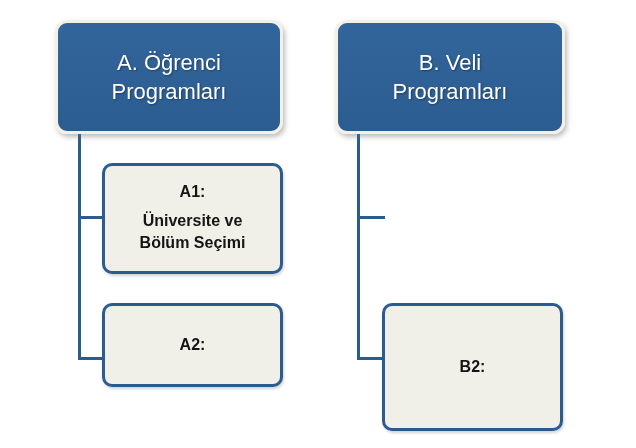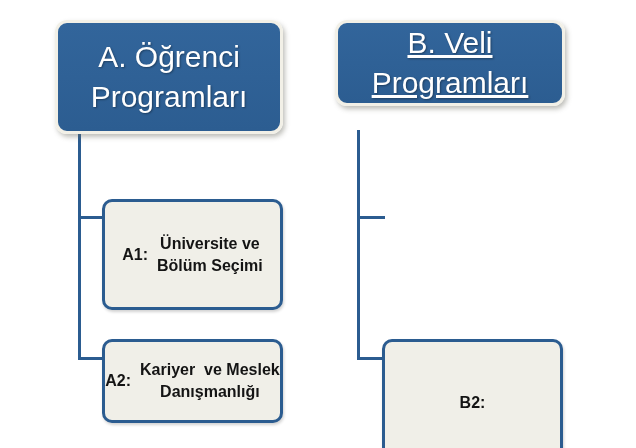--- a/index.html
+++ b/index.html
@@ -6,31 +6,31 @@
   .canvas {
     position:relative; width:636px; height:448px; background:#ffffff; overflow:hidden;
     font-family:"Liberation Sans","DejaVu Sans",sans-serif;
   }
   .parent-node {
     position:absolute; box-sizing:border-box; z-index:2;
     background:linear-gradient(#32659b,#2c5d91);
     border:3px solid #f2f0e7; border-radius:12px;
     box-shadow:2px 3px 5px rgba(110,110,100,0.45);
     display:flex; align-items:center; justify-content:center;
-    color:#ffffff; text-align:center; font-size:30px; line-height:1.32;
+    color:#ffffff; text-align:center; font-size:22px; line-height:1.32;
     white-space:pre-wrap; text-shadow:1px 1px 2px rgba(0,0,0,0.35);
   }
   #parent-a { left:55px; top:20px; width:228px; height:114px; }
-  #parent-b { left:335px; top:20px; width:230px; height:86px;text-decoration:underline; }
+  #parent-b { left:335px; top:20px; width:230px; height:114px; }
   .child-node {
     position:absolute; box-sizing:border-box; z-index:2;
     background:#f0efe8; border:3px solid #2b5c90; border-radius:10px;
     box-shadow:1px 2px 3px rgba(0,0,0,0.18);
-    display:flex; flex-direction:row; align-items:center; justify-content:center;
-    gap:9px; color:#141414; text-align:center;margin-top:36px;
+    display:flex; flex-direction:column; align-items:center; justify-content:center;
+    gap:9px; color:#141414; text-align:center;
   }
   #child-a1 { left:102px; top:163px; width:181px; height:111px; }
   #child-a2 { left:102px; top:303px; width:181px; height:84px; }
   #child-b1 { left:382px; top:163px; width:181px; height:111px; }
   #child-b2 { left:382px; top:303px; width:181px; height:128px; }
   .child-code  { font-size:16px; font-weight:600; }
   .child-label { font-size:16px; font-weight:600; line-height:1.35; white-space:pre-wrap; }
   .connector { position:absolute; background:#2b5c90; z-index:1; }
   #conn-a-vert  { left:78px;  top:130px; width:3px;  height:230px; }
   #conn-a-stub1 { left:78px;  top:216px; width:27px; height:3px; }
@@ -61,21 +61,19 @@
 Programları</span>
   </div>
 
   <div class="child-node" id="child-a1">
     <div class="child-code">A1:</div>
     <div class="child-label">Üniversite ve
 Bölüm Seçimi</div>
   </div>
   <div class="child-node" id="child-a2">
     <div class="child-code">A2:</div>
-    <div class="child-label">Kariyer  ve Meslek
-Danışmanlığı</div>
   </div>
 
   <div class="child-node" id="child-b2">
     <div class="child-code">B2:</div>
   </div>
 
 </div>
 
 </body></html>

